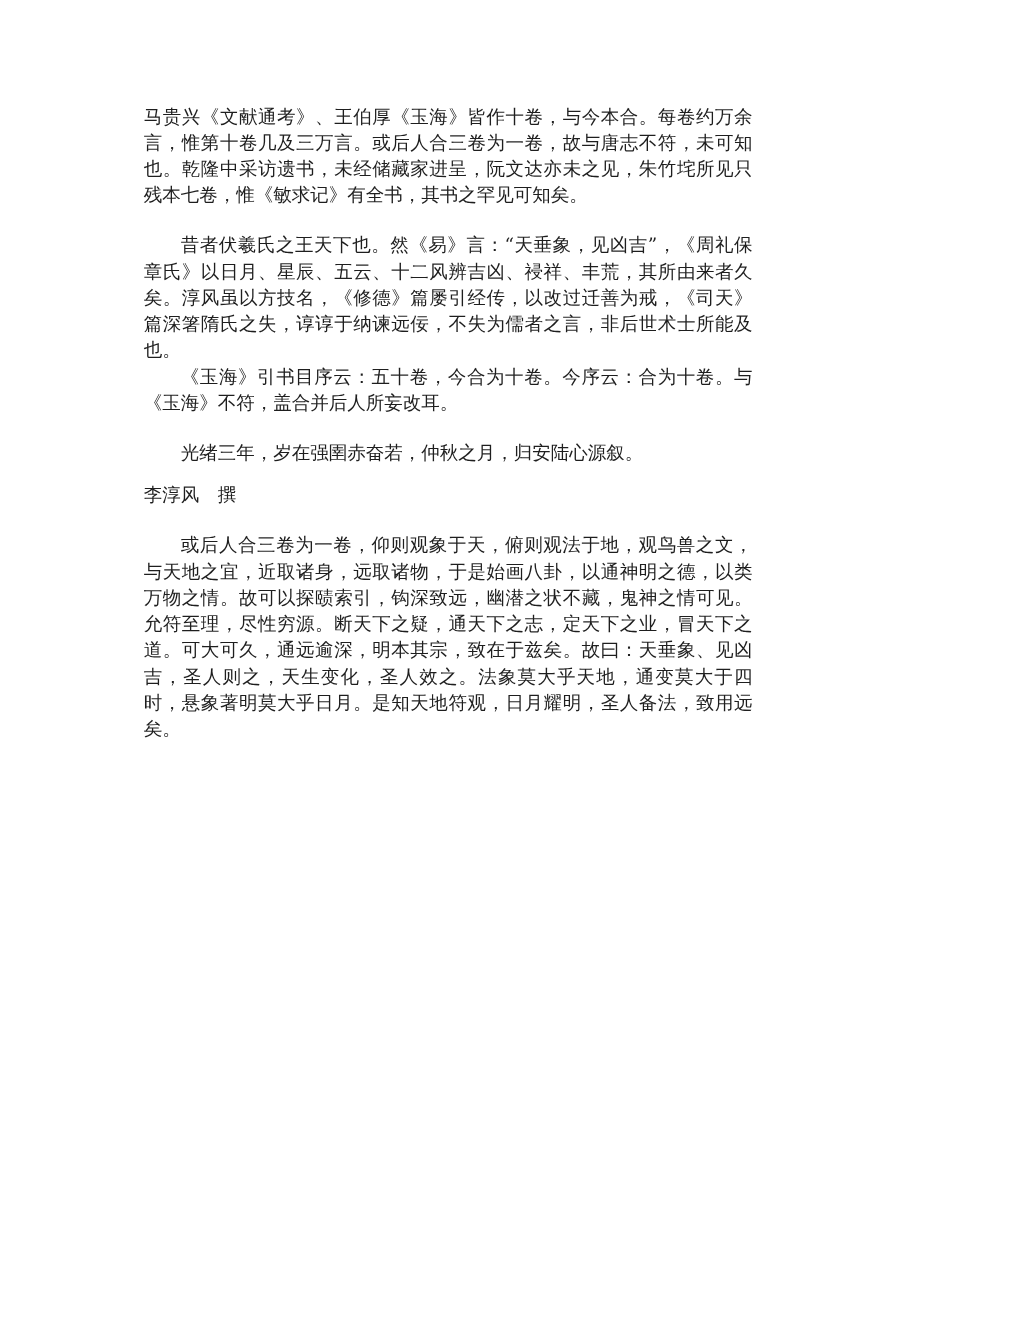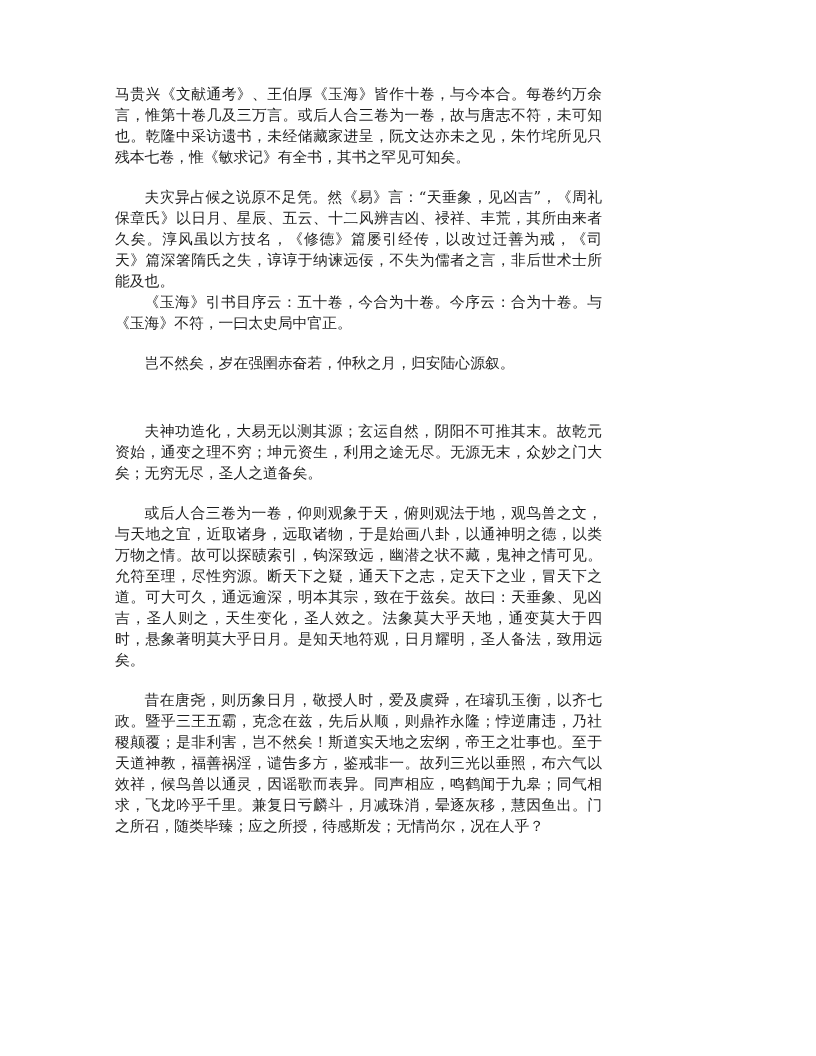--- a/index.html
+++ b/index.html
@@ -41,27 +41,26 @@
 </style>
 </head>
 <body>
 
 <div class="page">
 
   <p>马贵兴《文献通考》、王伯厚《玉海》皆作十卷，与今本合。每卷约万余言，惟第十卷几及三万言。或后人合三卷为一卷，故与唐志不符，未可知也。乾隆中采访遗书，未经储藏家进呈，阮文达亦未之见，朱竹垞所见只残本七卷，惟《敏求记》有全书，其书之罕见可知矣。</p>
 
 
 
-  <p class="indent g">夫灾异占候之说原不足凭。然《易》言：“天垂象，见凶吉”，《周礼保章氏》以日月、星辰、五云、十二风辨吉凶、祲祥、丰荒，其所由来者久矣。淳风虽以方技名，《修德》篇屡引经传，以改过迁善为戒，《司天》篇深箸隋氏之失，谆谆于纳谏远佞，不失为儒者之言，非后世术士所能及也。</p>
+  <p class="indent g">昔者伏羲氏之王天下也。然《易》言：“天垂象，见凶吉”，《周礼保章氏》以日月、星辰、五云、十二风辨吉凶、祲祥、丰荒，其所由来者久矣。淳风虽以方技名，《修德》篇屡引经传，以改过迁善为戒，《司天》篇深箸隋氏之失，谆谆于纳谏远佞，不失为儒者之言，非后世术士所能及也。</p>
 
-  <p class="indent">《玉海》引书目序云：五十卷，今合为十卷。今序云：合为十卷。与《玉海》不符，一曰太史局中官正。</p>
+  <p class="indent">《玉海》引书目序云：五十卷，今合为十卷。今序云：合为十卷。与《玉海》不符，盖合并后人所妄改耳。</p>
 
-  <p class="indent g">岂不然矣，岁在强圉赤奋若，仲秋之月，归安陆心源叙。</p>
+  <p class="indent g">光绪三年，岁在强圉赤奋若，仲秋之月，归安陆心源叙。</p>
 
 
+  <p class="g-author">李淳风　撰</p>
 
-  <p class="indent g-body">夫神功造化，大易无以测其源；玄运自然，阴阳不可推其末。故乾元资始，通变之理不穷；坤元资生，利用之途无尽。无源无末，众妙之门大矣；无穷无尽，圣人之道备矣。</p>
 
   <p class="indent g">或后人合三卷为一卷，仰则观象于天，俯则观法于地，观鸟兽之文，与天地之宜，近取诸身，远取诸物，于是始画八卦，以通神明之德，以类万物之情。故可以探赜索引，钩深致远，幽潜之状不藏，鬼神之情可见。允符至理，尽性穷源。断天下之疑，通天下之志，定天下之业，冒天下之道。可大可久，通远逾深，明本其宗，致在于兹矣。故曰：天垂象、见凶吉，圣人则之，天生变化，圣人效之。法象莫大乎天地，通变莫大于四时，悬象著明莫大乎日月。是知天地符观，日月耀明，圣人备法，致用远矣。</p>
 
-  <p class="indent g">昔在唐尧，则历象日月，敬授人时，爱及虞舜，在璿玑玉衡，以齐七政。暨乎三王五霸，克念在兹，先后从顺，则鼎祚永隆；悖逆庸违，乃社稷颠覆；是非利害，岂不然矣！斯道实天地之宏纲，帝王之壮事也。至于天道神教，福善祸淫，谴告多方，鉴戒非一。故列三光以垂照，布六气以效祥，候鸟兽以通灵，因谣歌而表异。同声相应，鸣鹤闻于九皋；同气相求，飞龙吟乎千里。兼复日亏麟斗，月减珠消，晕逐灰移，慧因鱼出。门之所召，随类毕臻；应之所授，待感斯发；无情尚尔，况在人乎？</p>
 
 </div>
 
 </body></html>

